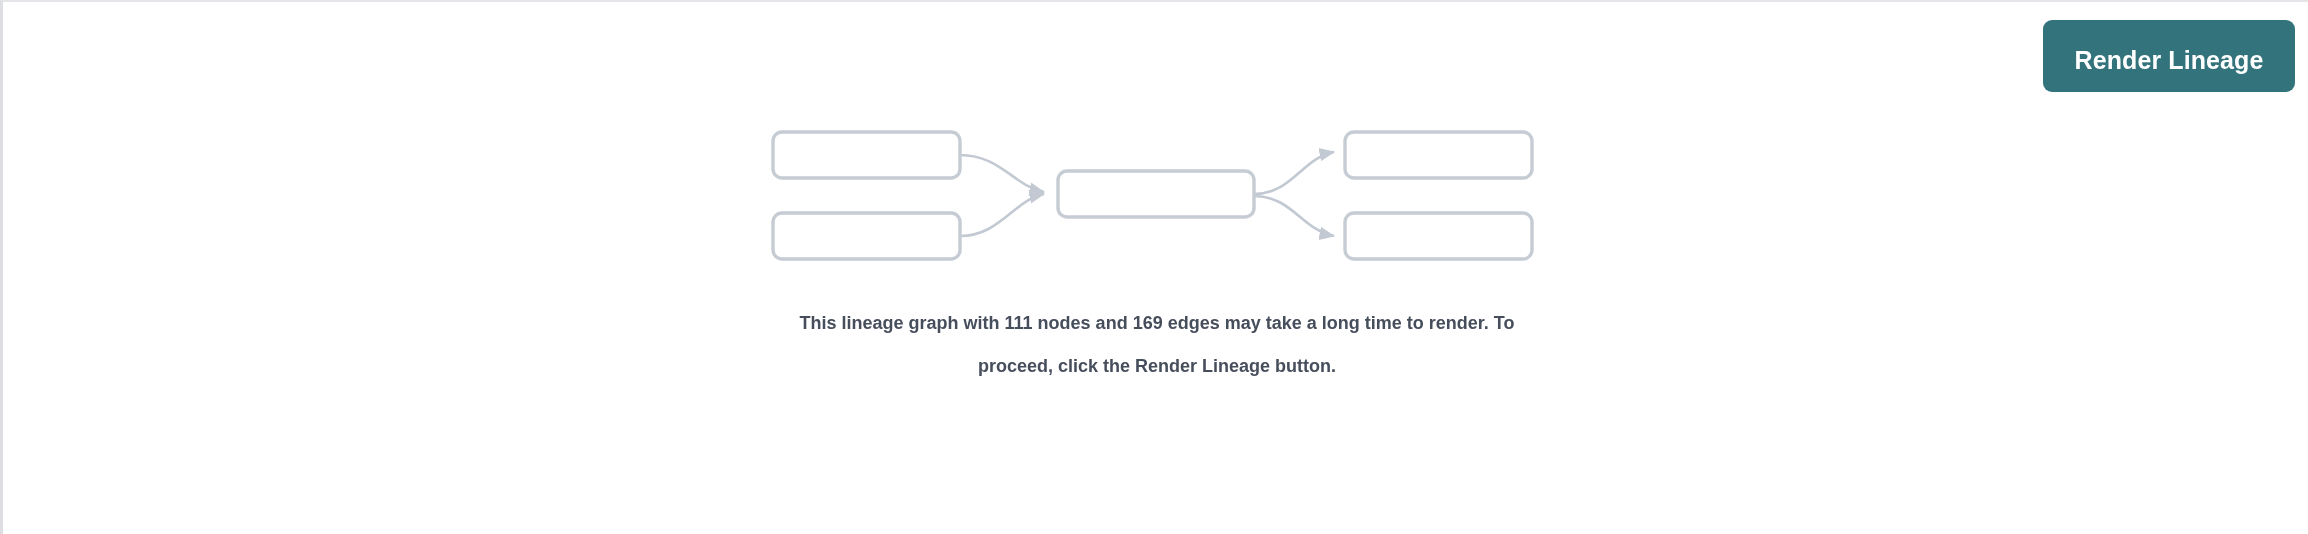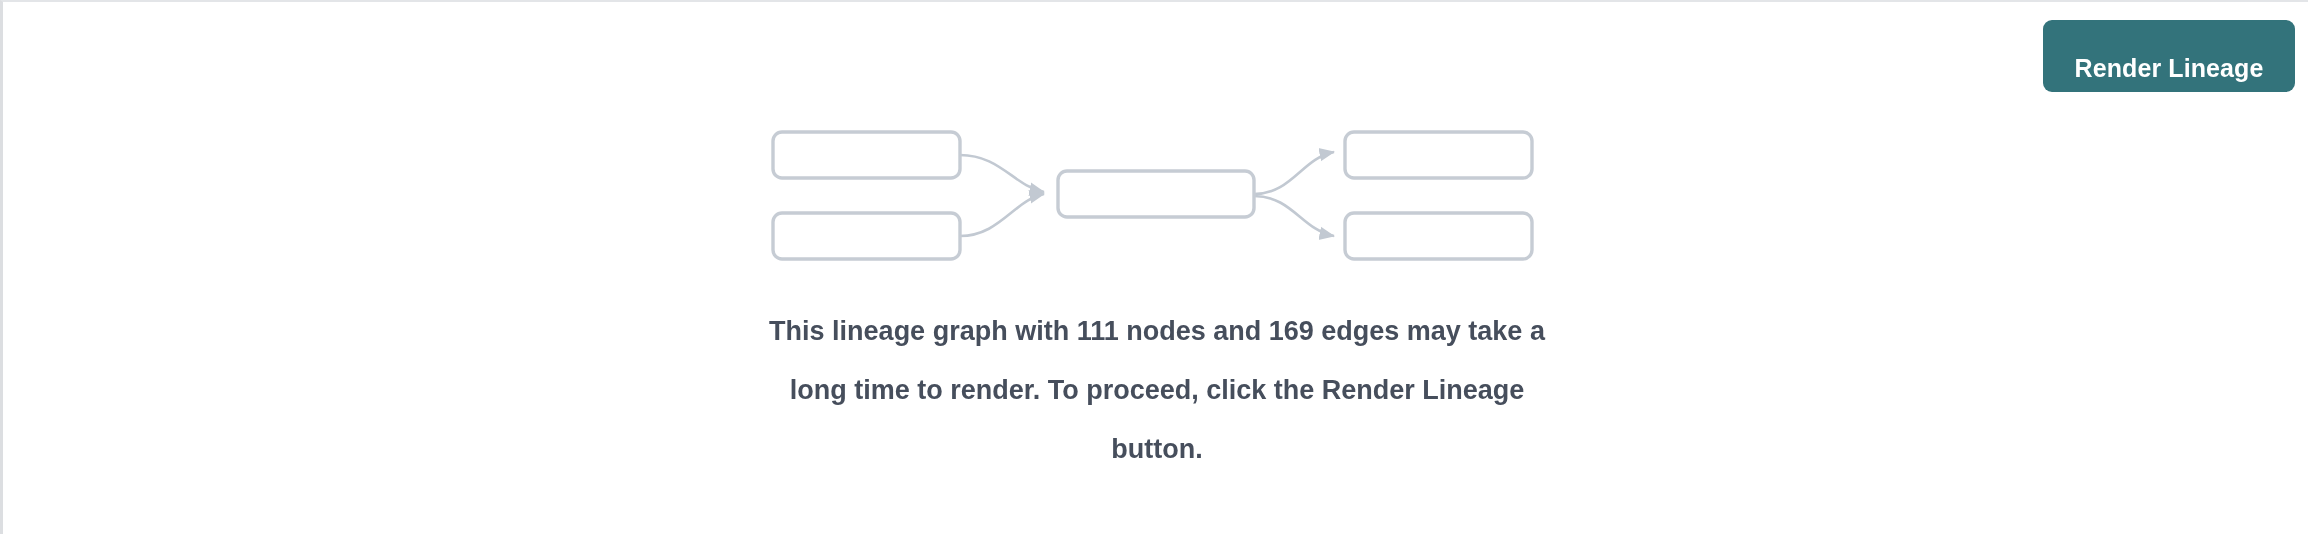--- a/index.html
+++ b/index.html
@@ -32,21 +32,21 @@
     height: 72px;
     background: #33737b;
     color: #ffffff;
     border: none;
     border-radius: 9px;
     font-family: "Liberation Sans", sans-serif;
     font-size: 25px;
     font-weight: bold;
     letter-spacing: 0.1px;
     cursor: pointer;
-    padding: 12px;
+    padding: 4px;
     line-height: 72px;
     text-align: center;
   }
 
   
   .empty-state {
     position: absolute;
     left: 0;
     top: 0;
     width: 2308px;
@@ -64,23 +64,23 @@
     height: 150px;
     display: block;
   }
 
   .empty-state-message {
     margin-top: 28px;
     width: 780px;
     text-align: center;
     color: #464e5c;
     font-family: "Liberation Sans", sans-serif;
-    font-size: 27px;
+    font-size: 18px;
     font-weight: bold;
-    line-height: 59px;
+    line-height: 43px;
     letter-spacing: 0px;
   }
 </style>
 </head>
 <body>
 
 <div class="app-root">
 
   <button class="render-lineage-button">Render Lineage</button>
 

